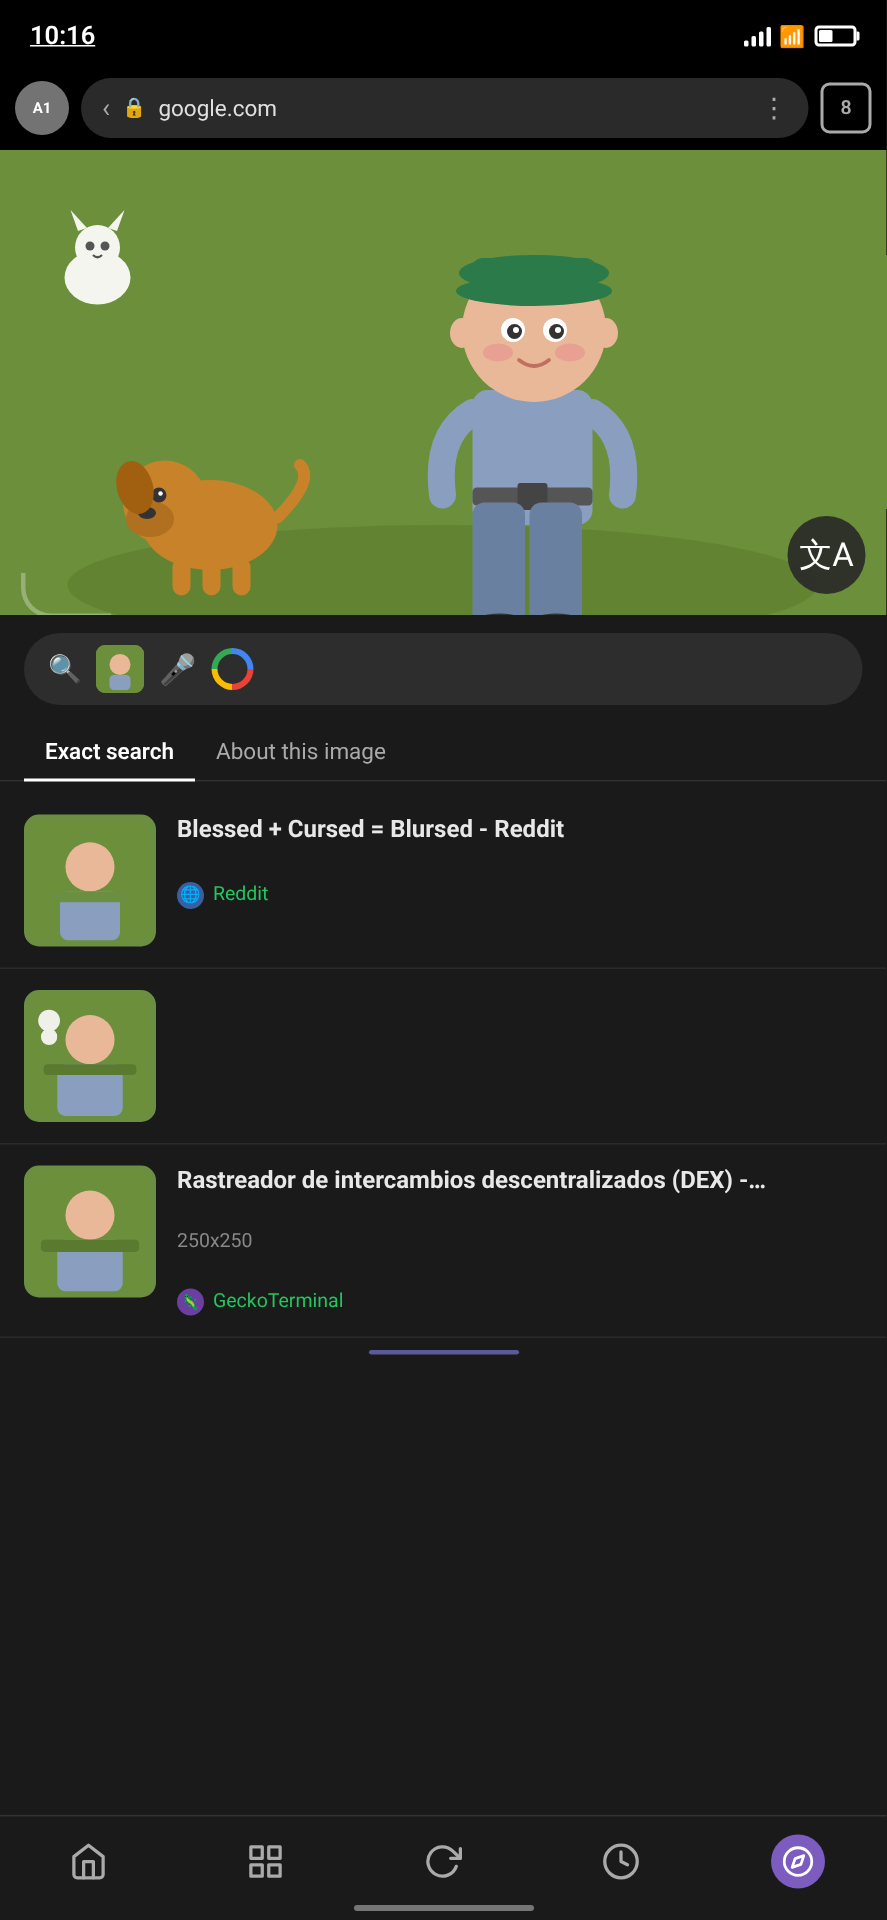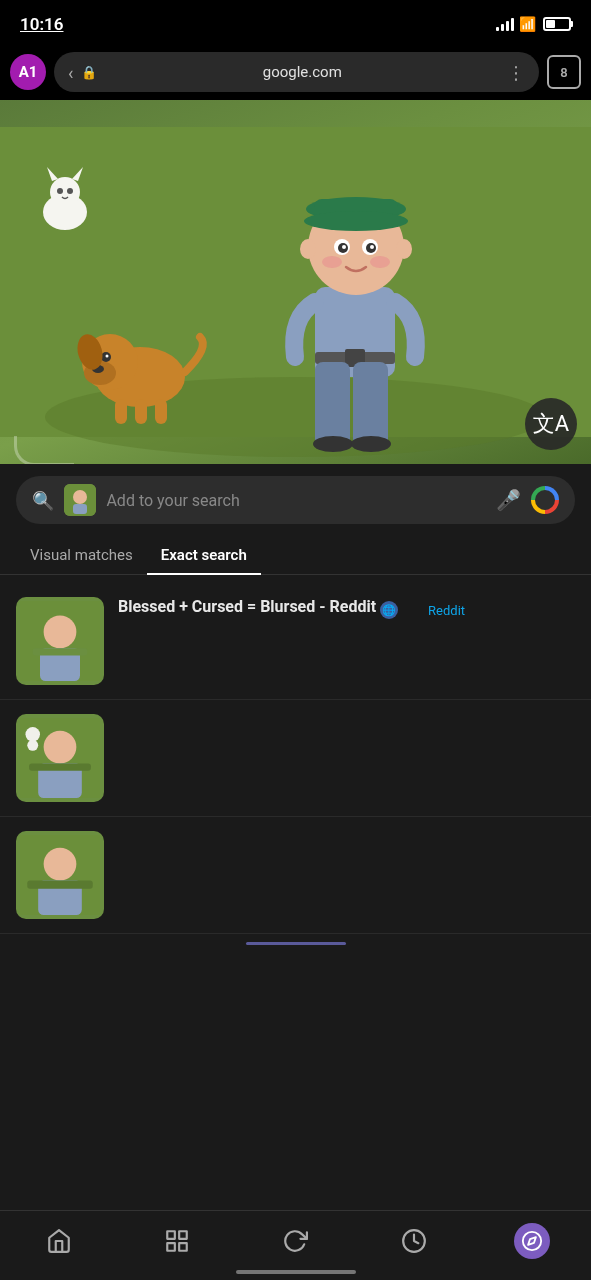--- a/index.html
+++ b/index.html
@@ -64,25 +64,25 @@
       display: flex;
       align-items: center;
       padding: 8px 10px;
       background: #000;
       gap: 8px;
     }
     .avatar-btn {
       width: 36px;
       height: 36px;
       border-radius: 50%;
-      background: #a21caf;
-      display: flex;
-      align-items: center;
-      justify-content: center;
-      font-size: 15px;
+      background: #737373;
+      display: flex;
+      align-items: center;
+      justify-content: center;
+      font-size: 10px;
       font-weight: 700;
       color: #fff;
       flex-shrink: 0;
     }
     .url-bar {
       flex: 1;
       background: #2a2a2a;
       border-radius: 22px;
       display: flex;
       align-items: center;
@@ -95,21 +95,21 @@
       font-size: 18px;
     }
     .lock-icon {
       color: #aaa;
       font-size: 13px;
     }
     .url-text {
       font-size: 15px;
       color: #e0e0e0;
       flex: 1;
-      text-align: center;
+      text-align: left;
     }
     .url-more {
       color: #aaa;
       font-size: 18px;
     }
     .tab-count {
       width: 34px;
       height: 34px;
       border: 2px solid #aaa;
       border-radius: 6px;
@@ -119,21 +119,21 @@
       font-size: 13px;
       font-weight: 600;
       color: #aaa;
       flex-shrink: 0;
     }
 
     
     .image-area {
       position: relative;
       width: 100%;
-      height: 364px;
+      height: 310px;
       background: linear-gradient(160deg, #5a7a3a 0%, #6b8f40 30%, #7a9f4a 60%, #4a6a2a 100%);
       overflow: hidden;
     }
 
     
     .chill-guy-illustration {
       width: 100%;
       height: 100%;
       position: absolute;
       top: 0;
@@ -273,22 +273,22 @@
       align-items: center;
       justify-content: center;
     }
     .result-thumb svg {
       width: 80px;
       height: 80px;
     }
     .result-info {
       flex: 1;
       display: flex;
-      flex-direction: row;
-      gap: 4px;
+      flex-direction: column;
+      gap: 20px;
     }
     .result-title {
       font-size: 16px;
       font-weight: 700;
       color: #e8e8e8;
       line-height: 1.3;
     }
     .result-meta {
       font-size: 13px;
       color: #888;
@@ -312,22 +312,21 @@
     }
     .source-icon.tiktok {
       background: #000;
       border: 1px solid #333;
     }
     .source-icon.gecko {
       background: #6b3fa0;
     }
     .source-name {
       font-size: 13px;
-      color: #0ea5e9;
-      margin-left: 24px;
+      color: #22c55e;
     }
 
     
     .bottom-nav {
       position: fixed;
       bottom: 0;
       left: 0;
       width: 591px;
       background: #1a1a1a;
       border-top: 1px solid #333;
@@ -519,34 +518,33 @@
 <div class="search-bar-wrap">
   <div class="search-bar">
     <span class="search-icon-wrap">🔍</span>
     <div class="search-thumbnail">
       <svg viewBox="0 0 32 32" width="32" height="32">
         <rect width="32" height="32" fill="#6b8f3a"></rect>
         <circle cx="16" cy="13" r="7" fill="#e8b898"></circle>
         <rect x="9" y="20" width="14" height="10" rx="3" fill="#8a9fc0"></rect>
       </svg>
     </div>
-    <span class="search-placeholder">Add to your search</span>
     <span class="voice-icon">🎤</span>
     <div class="lens-icon-wrap">
       <div class="lens-icon-inner"></div>
     </div>
   </div>
 </div>
 
 <div class="tabs-bar">
-  <div class="tab-item">
-    <span>Visual matches</span>
-  </div>
   <div class="tab-item active">
     <span>Exact search</span>
+  </div>
+  <div class="tab-item">
+    <span>About this image</span>
   </div>
 </div>
 
 <div class="results-list">
 
   <div class="result-item">
     <div class="result-thumb">
       <svg viewBox="0 0 88 88" width="88" height="88">
         <rect width="88" height="88" fill="#6b8f3a"></rect>
         <circle cx="44" cy="34" r="18" fill="#e8b898"></circle>
@@ -581,20 +579,30 @@
 
   <div class="result-item">
     <div class="result-thumb">
       <svg viewBox="0 0 88 88" width="88" height="88">
         <rect width="88" height="88" fill="#6b8f3a"></rect>
         <circle cx="44" cy="32" r="18" fill="#e8b898"></circle>
         <rect x="20" y="50" width="48" height="38" rx="6" fill="#8a9fc0"></rect>
         <rect x="8" y="50" width="72" height="9" rx="3" fill="#5a7a30"></rect>
       </svg>
     </div>
+    <div class="result-info">
+      <div class="result-title">Rastreador de intercambios descentralizados (DEX) -…</div>
+      <div class="result-meta">250x250</div>
+      <div class="result-source">
+        <div class="source-icon gecko">
+          <span style="color:#fff;font-size:10px">🦎</span>
+        </div>
+        <span class="source-name">GeckoTerminal</span>
+      </div>
+    </div>
   </div>
 
   <div class="scroll-hint"></div>
 
 </div>
 
 <div style="height: 80px;"></div>
 
 <div class="bottom-nav">
   <div class="nav-item">

